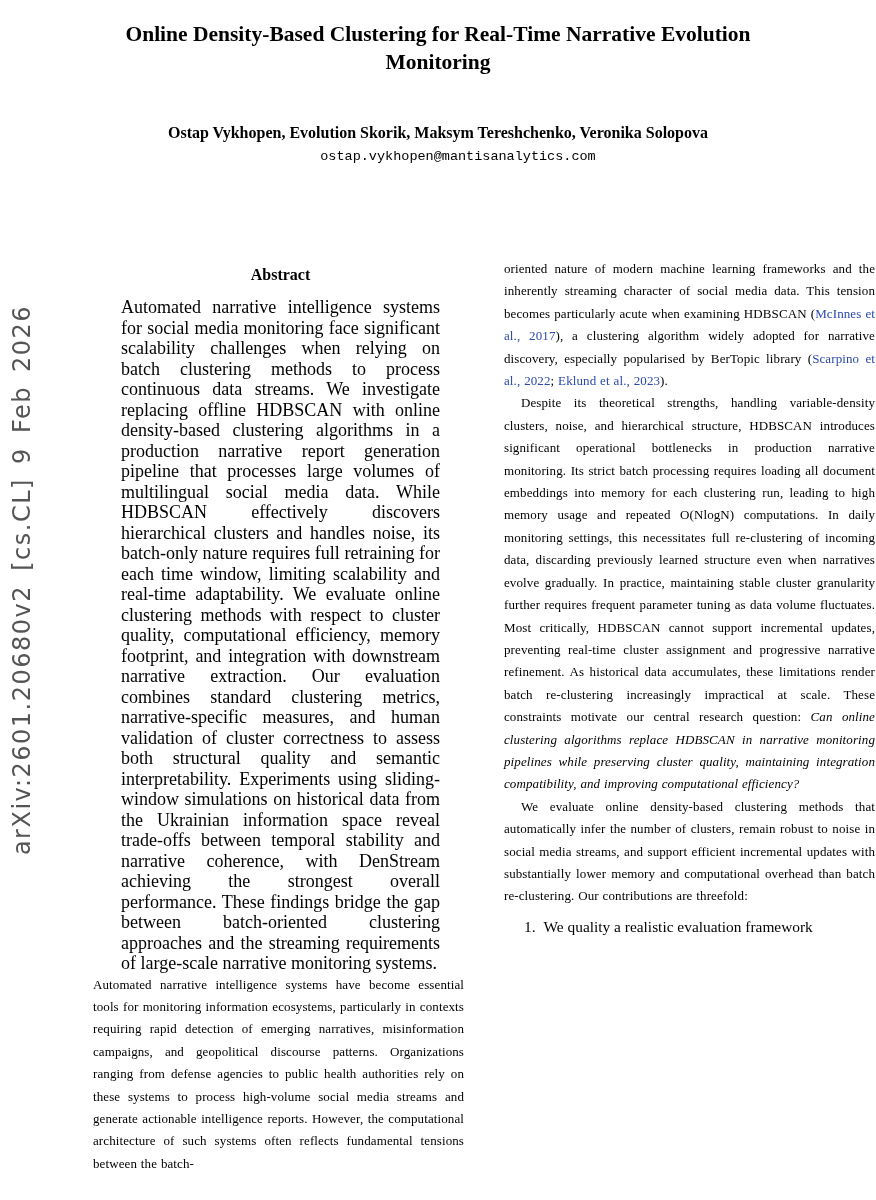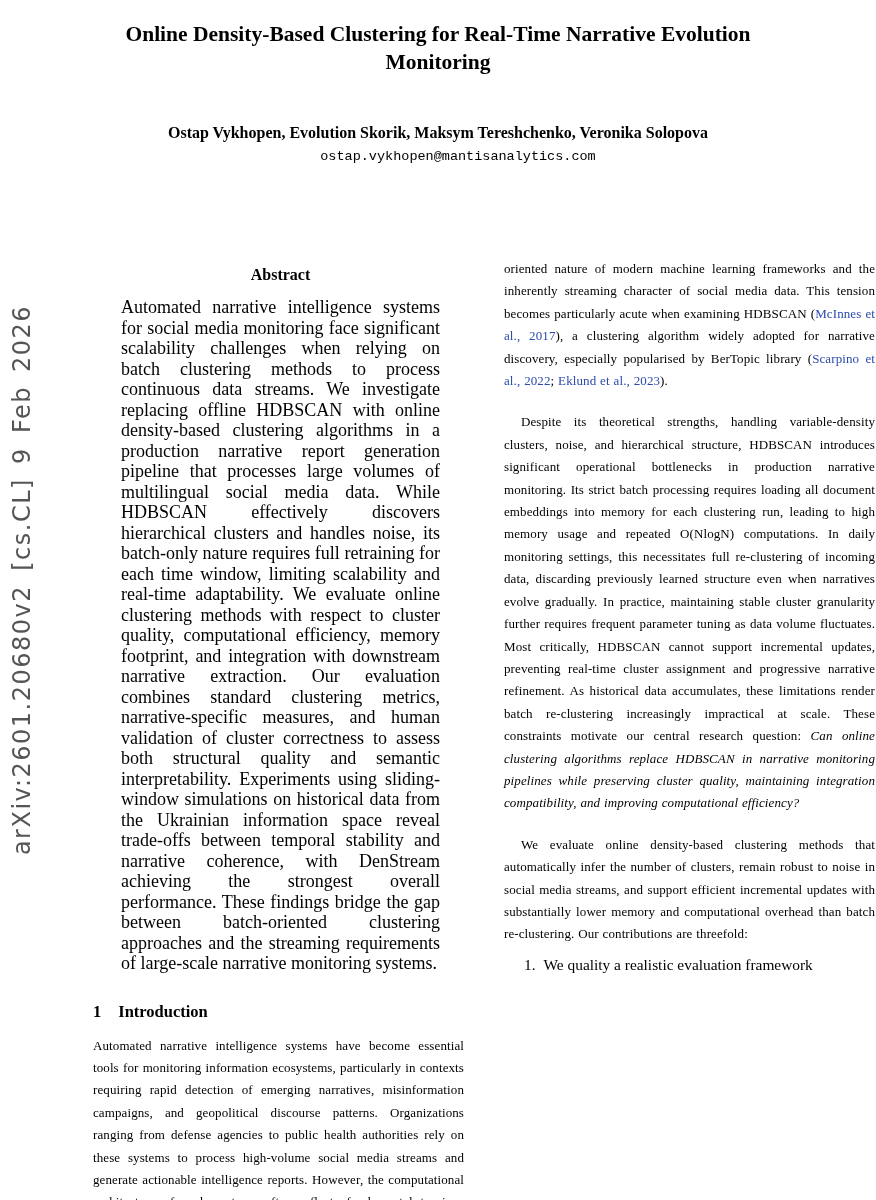--- a/index.html
+++ b/index.html
@@ -63,21 +63,21 @@
   }
   .section-heading .sec-num { display: inline-block; margin-right: 17px; }
   .body-par {
     font-size: 13px;
     line-height: 22.4px;
     text-align: justify;
     letter-spacing: 0.1px;
     word-spacing: 0.5px;
     hyphens: auto;
   }
-  .par-gap { margin-top: 19px; }
+  .par-gap { margin-top: 0; }
   .indent { text-indent: 17px; }
   .cite {
     color: var(--cite, #2b4aad);
     text-decoration: none;
     cursor: pointer;
   }
   .question { font-style: italic; }
   .list-item {
     display: flex;
     margin-top: 8px;
@@ -113,23 +113,20 @@
   <div class="paper-email">ostap.vykhopen@mantisanalytics.com</div>
 
   <div class="columns">
 
     <div class="col">
       <div class="abstract-block">
         <div class="abstract-heading">Abstract</div>
         <p class="abstract-text">Automated narrative intelligence systems for social media monitoring face significant scalability challenges when relying on batch clustering methods to process continuous data streams. We investigate replacing offline HDBSCAN with online density-based clustering algorithms in a production narrative report generation pipeline that processes large volumes of multilingual social media data. While HDBSCAN effectively discovers hierarchical clusters and handles noise, its batch-only nature requires full retraining for each time window, limiting scalability and real-time adaptability. We evaluate online clustering methods with respect to cluster quality, computational efficiency, memory footprint, and integration with downstream narrative extraction. Our evaluation combines standard clustering metrics, narrative-specific measures, and human validation of cluster correctness to assess both structural quality and semantic interpretability. Experiments using sliding-window simulations on historical data from the Ukrainian information space reveal trade-offs between temporal stability and narrative coherence, with DenStream achieving the strongest overall performance. These findings bridge the gap between batch-oriented clustering approaches and the streaming requirements of large-scale narrative monitoring systems.</p>
       </div>
 
-      <h2 class="section-heading">
-        <span class="sec-num">1</span><span>Introduction</span>
-      </h2>
 
       <p class="body-par">Automated narrative intelligence systems have become essential tools for monitoring information ecosystems, particularly in contexts requiring rapid detection of emerging narratives, misinformation campaigns, and geopolitical discourse patterns. Organizations ranging from defense agencies to public health authorities rely on these systems to process high-volume social media streams and generate actionable intelligence reports. However, the computational architecture of such systems often reflects fundamental tensions between the batch-</p>
     </div>
 
     <div class="col">
 
       <p class="body-par"><span>oriented nature of modern machine learning frameworks and the inherently streaming character of social media data. This tension becomes particularly acute when examining HDBSCAN (</span><a class="cite">McInnes et al., 2017</a><span>), a clustering algorithm widely adopted for narrative discovery, especially popularised by BerTopic library (</span><a class="cite">Scarpino et al., 2022</a><span>; </span><a class="cite">Eklund et al., 2023</a><span>).</span></p>
 
       <p class="body-par indent par-gap"><span>Despite its theoretical strengths, handling variable-density clusters, noise, and hierarchical structure, HDBSCAN introduces significant operational bottlenecks in production narrative monitoring. Its strict batch processing requires loading all document embeddings into memory for each clustering run, leading to high memory usage and repeated O(NlogN) computations. In daily monitoring settings, this necessitates full re-clustering of incoming data, discarding previously learned structure even when narratives evolve gradually. In practice, maintaining stable cluster granularity further requires frequent parameter tuning as data volume fluctuates. Most critically, HDBSCAN cannot support incremental updates, preventing real-time cluster assignment and progressive narrative refinement. As historical data accumulates, these limitations render batch re-clustering increasingly impractical at scale. These constraints motivate our central research question: </span><em class="question">Can online clustering algorithms replace HDBSCAN in narrative monitoring pipelines while preserving cluster quality, maintaining integration compatibility, and improving computational efficiency?</em></p>
 

